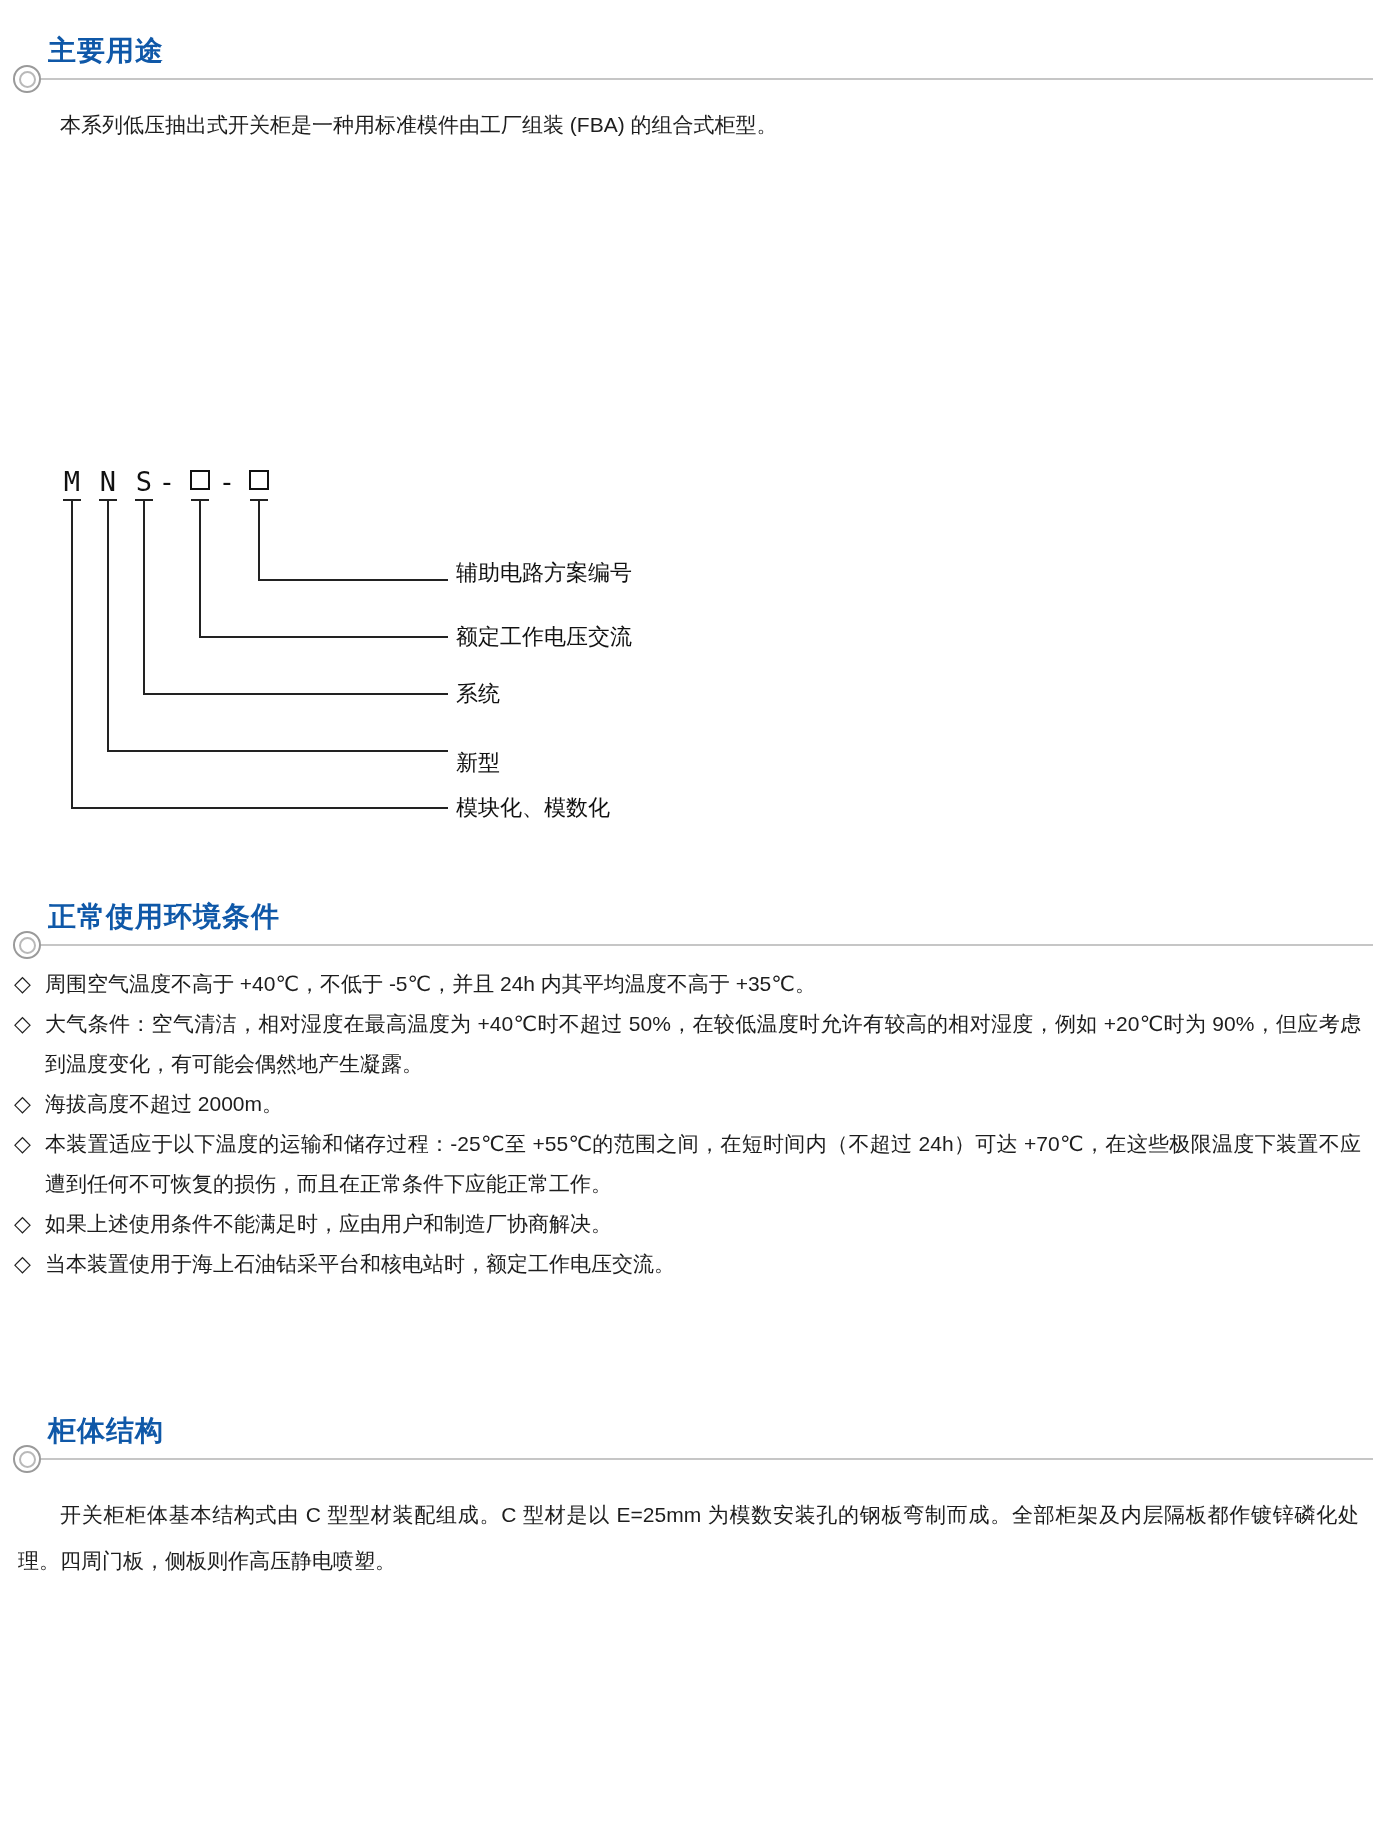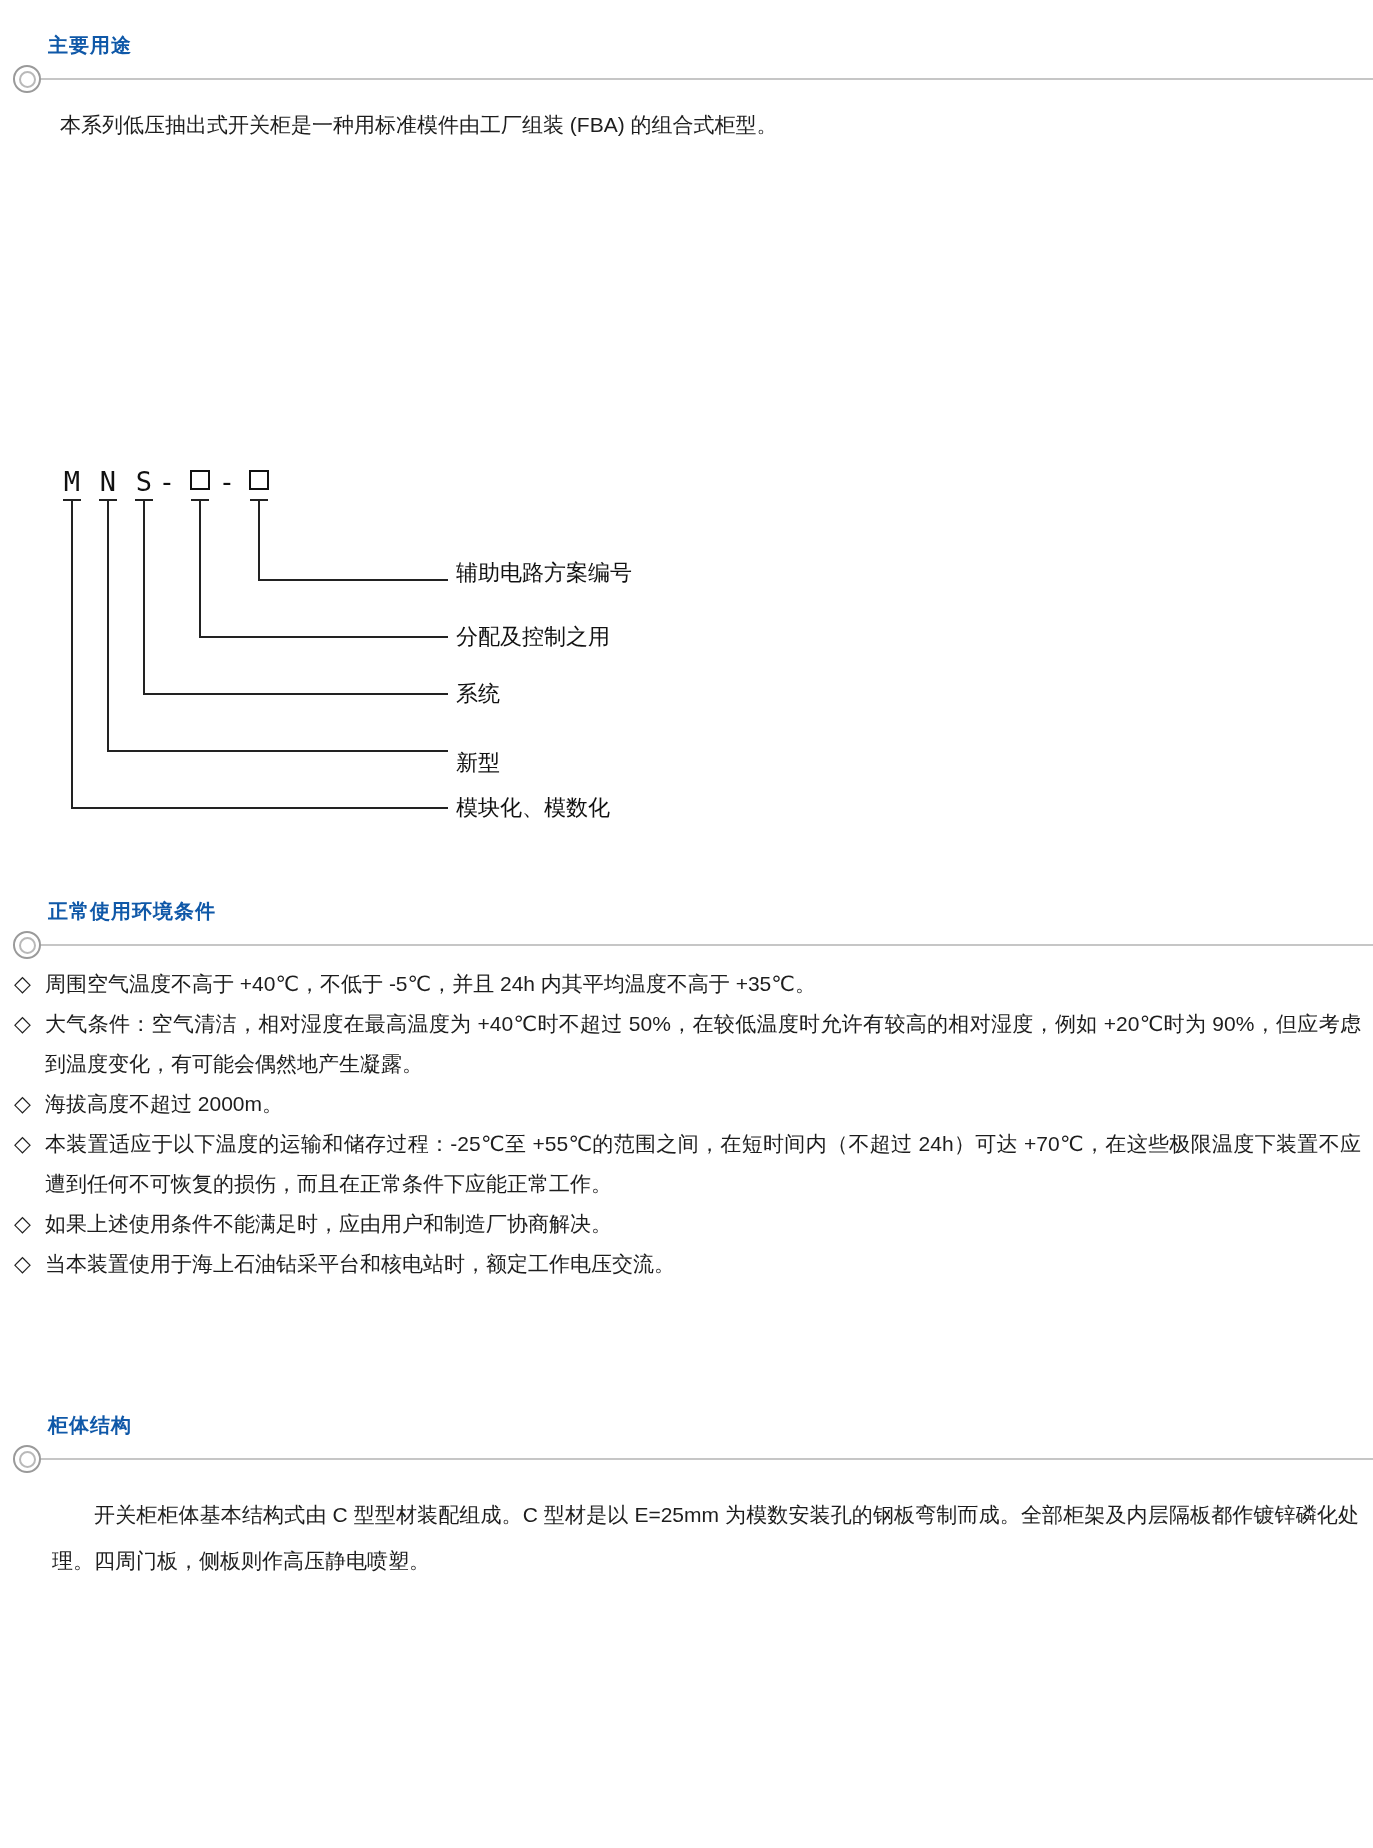--- a/index.html
+++ b/index.html
@@ -15,21 +15,21 @@
     position:relative;
     width:1373px;
     height:1848px;
     background:#ffffff;
     overflow:hidden;
   }
   
   .sec-head{position:absolute;left:0;right:0;height:64px;}
   .sec-head .sec-title{
     position:absolute;left:48px;top:0;
-    font-size:20px;font-weight:bold;color:var(--accent);
+    font-size:28px;font-weight:bold;color:var(--accent);
     letter-spacing:1px;white-space:nowrap;
   }
   .sec-head .rule{
     position:absolute;left:40px;right:0;top:46px;height:2px;background:var(--rule);
   }
   .sec-head .ring{
     position:absolute;left:13px;top:33px;width:28px;height:28px;
     border:2px solid var(--ring);border-radius:50%;background:#fff;
     display:flex;align-items:center;justify-content:center;
   }
@@ -61,21 +61,21 @@
   
   .env{position:absolute;left:14px;right:12px;top:964px;}
   .bullet{display:flex;font-size:21px;line-height:40px;}
   .bullet .dia{width:31px;flex:none;font-size:22px;}
   .bullet .txt{flex:1;text-align:justify;}
   
   .cab{
     position:absolute;left:18px;right:14px;top:1492px;
     font-size:21px;line-height:46px;text-align:justify;
   }
-  .cab p{text-indent:2em;margin-left:34px;}
+  .cab p{text-indent:2em;}
 </style>
 </head>
 <body>
 
 <div class="page">
 
   <div class="sec-head" style="top:32px">
     <div class="rule"></div>
     <div class="ring">
       <div class="ring-inner"></div>
@@ -110,21 +110,21 @@
     <div class="vline" style="left:199px;height:138px"></div>
     <div class="vline" style="left:258px;height:81px"></div>
 
     <div class="hline" style="left:258px;top:119px;width:190px"></div>
     <div class="hline" style="left:199px;top:176px;width:249px"></div>
     <div class="hline" style="left:143px;top:233px;width:305px"></div>
     <div class="hline" style="left:107px;top:290px;width:341px"></div>
     <div class="hline" style="left:71px;top:347px;width:377px"></div>
 
     <div class="dg-label" style="top:98px">辅助电路方案编号</div>
-    <div class="dg-label" style="top:162px">分配及控制之用</div>
+    <div class="dg-label" style="top:162px">额定工作电压交流</div>
     <div class="dg-label" style="top:219px">系统</div>
     <div class="dg-label" style="top:288px">新型</div>
     <div class="dg-label" style="top:333px">模块化、模数化</div>
   </div>
 
   <div class="sec-head" style="top:898px">
     <div class="rule"></div>
     <div class="ring">
       <div class="ring-inner"></div>
     </div>

